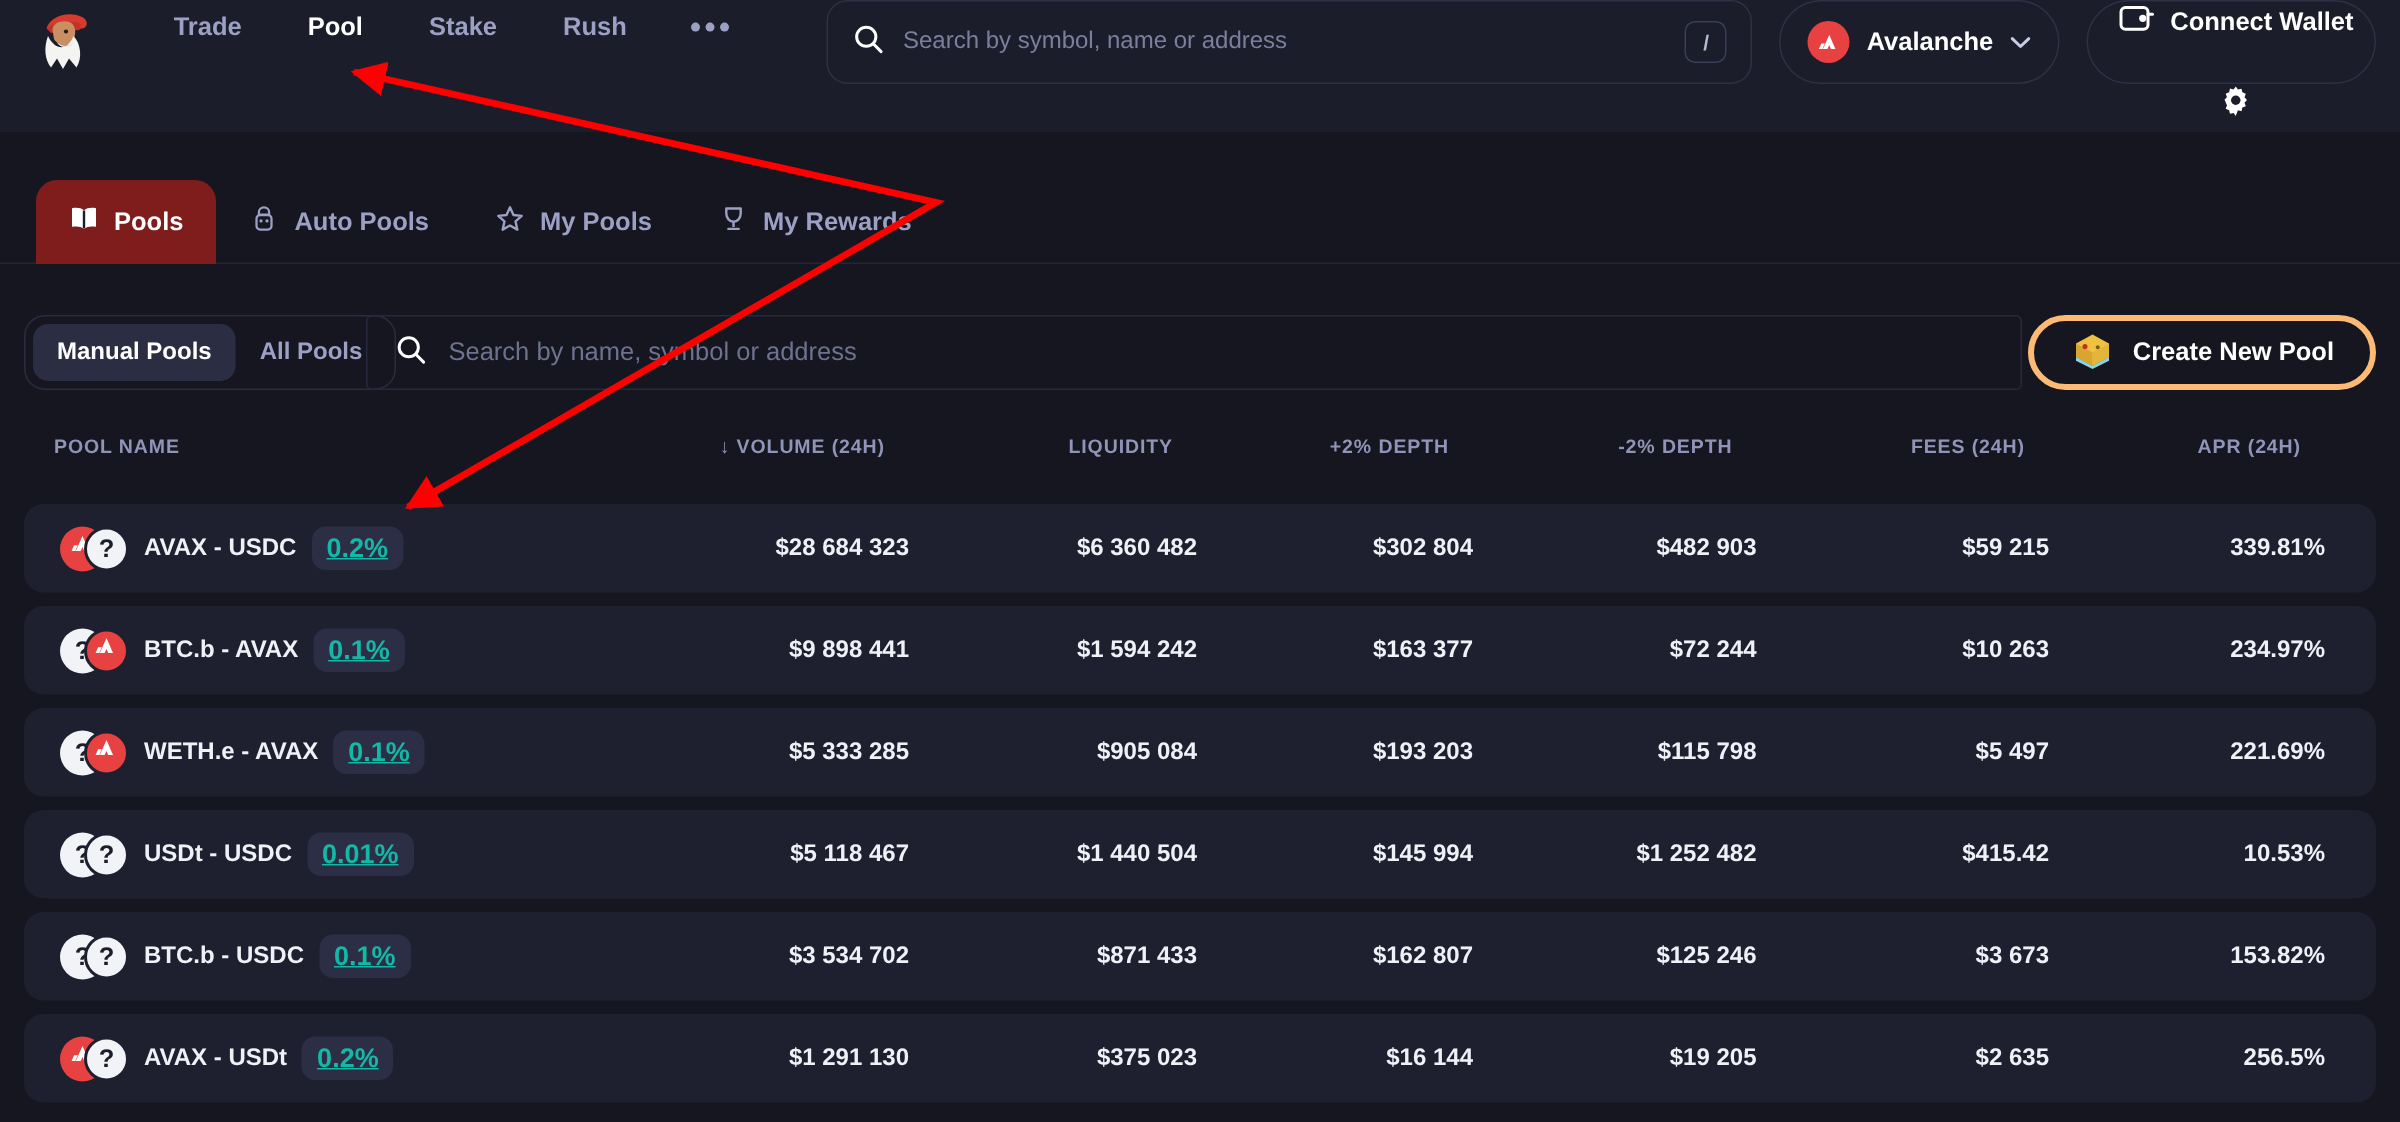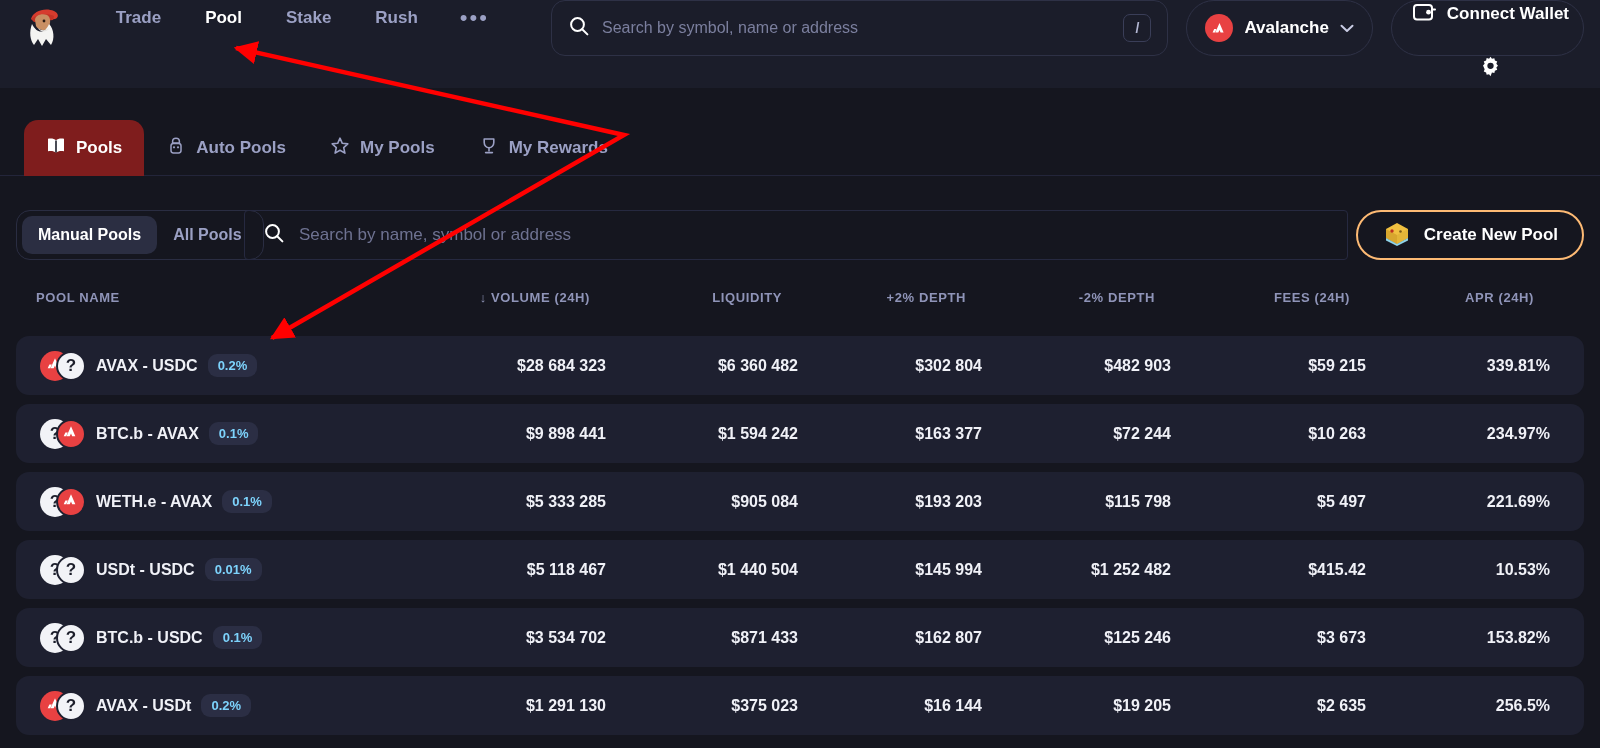--- a/index.html
+++ b/index.html
@@ -107,21 +107,21 @@
   }
   .pool-search-input {
     flex: 1; background: transparent; border: none; outline: none;
     color: #e8e9f2; font-size: 17px; margin-left: 14px;
     font-family: "Liberation Sans", sans-serif;
   }
   .pool-search-input::placeholder { color: #6e7291; }
 
   .create-btn {
     position: absolute; right: 16px; top: 10px; height: 50px; padding: 0 24px;
-    border: 2px solid #fdba74; border-radius: 25px;
+    border: 4px solid #fdba74; border-radius: 25px;
     display: flex; align-items: center; gap: 12px; cursor: pointer;
   }
   .create-label { color: #fff; font-size: 17px; font-weight: bold; white-space: nowrap; }
 
   
   .thead {
     position: absolute; left: 0; top: 290px; width: 1600px; height: 30px;
   }
   .th {
     position: absolute; top: 0; font-size: 13px; font-weight: bold;
@@ -144,22 +144,22 @@
     display: flex; align-items: center; justify-content: center;
     box-sizing: border-box;
   }
   .tok.a { left: 0; }
   .tok.b { left: 16px; border: 2px solid #1e2030; }
   .tok-avax { background: #e84142; }
   .tok-unknown { background: #f2f3f7; }
   .tok-unknown .q { color: #1b1d2a; font-size: 17px; font-weight: bold; line-height: 1; }
   .pool-name { color: #f0f1f7; font-size: 16px; font-weight: bold; white-space: nowrap; }
   .fee-badge {
-    background: #2b2e44; color: #7dd3fc; font-size: 13px; font-weight: bold;
-    padding: 4px 10px; border-radius: 9px; white-space: nowrap;
+    background: #2b2e44; color: #14b8a6; font-size: 18px; font-weight: bold;
+    padding: 4px 10px; border-radius: 9px; white-space: nowrap; text-decoration: underline;
   }
   .cell {
     position: absolute; top: 0; height: 59px; line-height: 59px;
     font-size: 16px; font-weight: bold; color: #f0f1f7;
     text-align: right; white-space: nowrap;
   }
 
   
   .anno { position: absolute; left: 0; top: 0; width: 1600px; height: 748px; pointer-events: none; }
 </style>

